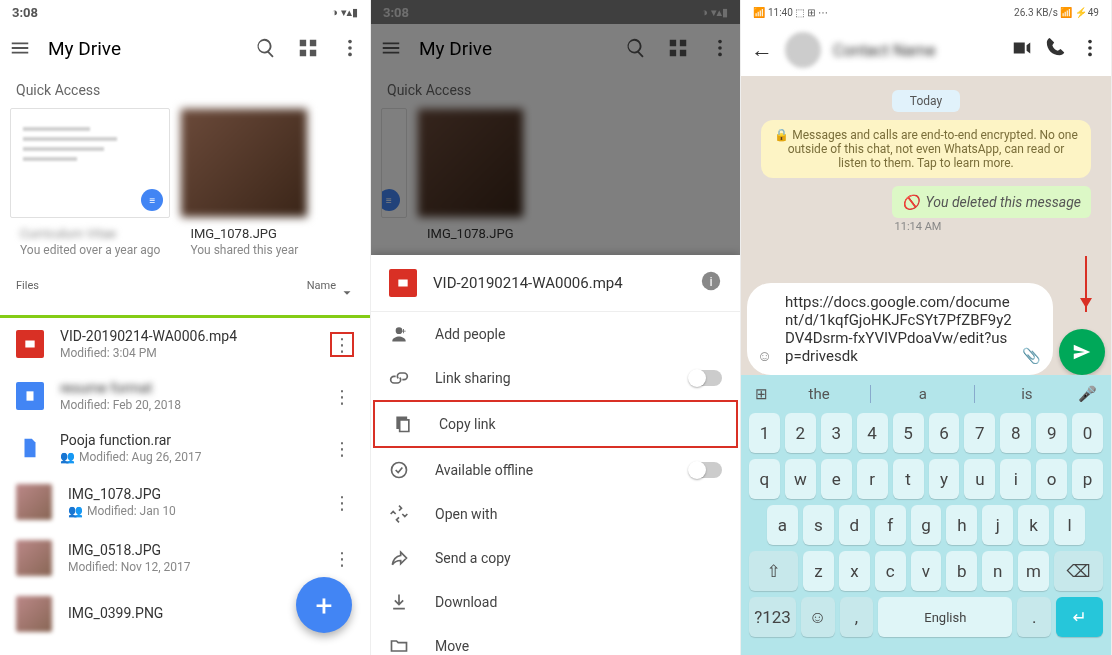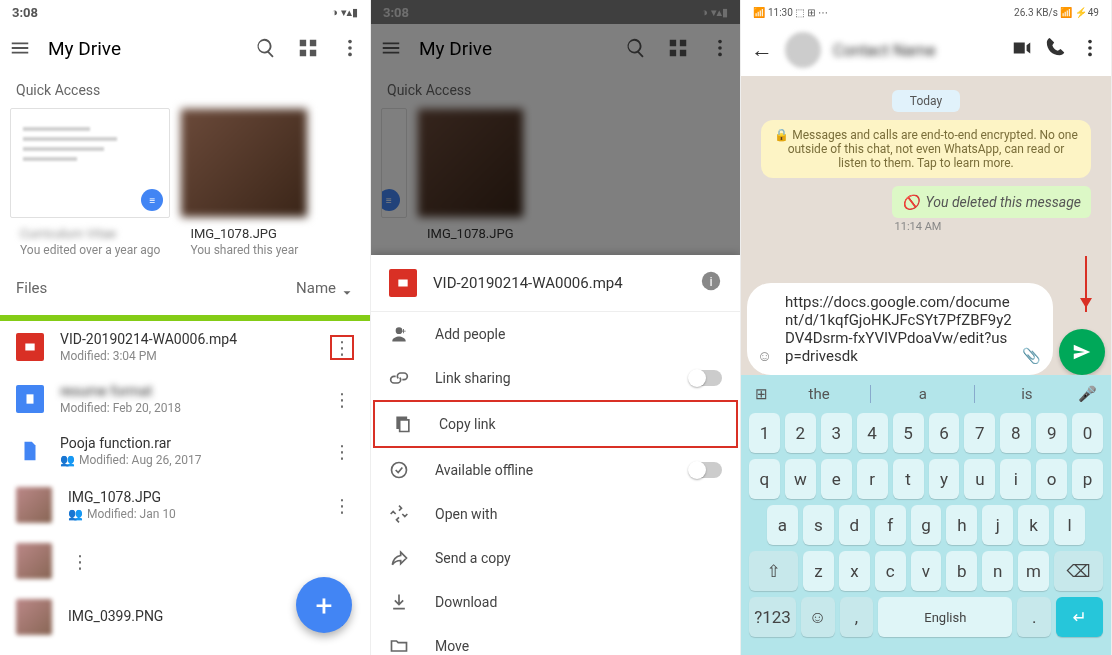--- a/index.html
+++ b/index.html
@@ -24,21 +24,21 @@
 .cards{display:flex;gap:10px;padding:0 10px}
 .card{flex:1;height:110px;background:#f5f5f5;border:1px solid #e0e0e0;border-radius:2px;position:relative;overflow:hidden}
 .docthumb{background:#fff;padding:12px}
 .docthumb .ln{height:4px;background:#d0d0d0;margin:6px 0;filter:blur(1px)}
 .docicon{position:absolute;bottom:6px;right:6px;width:22px;height:22px;background:#4285f4;border-radius:50%;display:flex;align-items:center;justify-content:center;color:#fff;font-size:10px}
 .imgthumb{background:linear-gradient(135deg,#6b4a3a,#3a2518);filter:blur(4px)}
 .cardlabel{padding:8px 10px}
 .cl-title{font-size:13px;color:#333;margin-bottom:2px;filter:blur(0)}
 .cl-sub{font-size:12px;color:#888}
 .blur{filter:blur(3px);color:#888}
-.filehdr{display:flex;padding:14px 16px;font-size:15px;color:#666;border-bottom:6px solid #84cc16}
+.filehdr{display:flex;padding:14px 16px;font-size:11px;color:#666;border-bottom:3px solid #84cc16}
 .filehdr .r{margin-left:auto;display:flex;gap:4px}
 .row{display:flex;align-items:center;padding:10px 16px;gap:16px}
 .fico{width:28px;height:28px;display:flex;align-items:center;justify-content:center;border-radius:2px}
 .fico.vid{background:#d93025}
 .fico.doc{background:#4285f4}
 .fico.file{color:#4285f4}
 .fico.img{background:linear-gradient(135deg,#b88,#865);filter:blur(2px);width:36px;height:36px;border-radius:2px}
 .fmeta{flex:1}
 .fname{font-size:14px;color:#333}
 .fsub{font-size:12px;color:#888;display:flex;align-items:center;gap:4px;margin-top:2px}
@@ -191,20 +191,24 @@
       <div class="row">
         <div class="fico img"></div>
         <div class="fmeta">
           <div class="fname">IMG_1078.JPG</div>
           <div class="fsub"><span>👥</span> Modified: Jan 10</div>
         </div>
         <div class="more ">⋮</div>
       </div>
       <div class="row">
         <div class="fico img"></div>
+        <div class="fmeta">
+          <div class="fname">IMG_0518.JPG</div>
+          <div class="fsub"> Modified: Nov 12, 2017</div>
+        </div>
         <div class="more ">⋮</div>
       </div>
       <div class="row">
         <div class="fico img"></div>
         <div class="fmeta">
           <div class="fname">IMG_0399.PNG</div>
           <div class="fsub"> </div>
         </div>
         <div class="more ">⋮</div>
       </div>
@@ -326,21 +330,21 @@
           <path d="M3 6h6l2 2h10v10H3z" fill="none" stroke="#666" stroke-width="2"></path>
         </svg>
         <span class="olab">Move</span>
       </div>
   </div>
 </div>
 
 <div class="phone p3">
   <div class="wa-bg">
     <div class="status" style="background:#fff">
-      <span>📶 <span>11:30</span> ⬚ ⊞ ⋯</span>
+      <span>📶 <span>11:40</span> ⬚ ⊞ ⋯</span>
       <span><span>26.3 KB/s</span> 📶 ⚡<span>49</span></span>
     </div>
     <div class="wa-top">
       <span class="back">←</span>
       <div class="avatar"></div>
       <div class="name">Contact Name</div>
       <span class="act"><svg viewBox="0 0 24 24">
             <path d="M3 6h12v12H3zM17 9l4-3v12l-4-3z"></path>
           </svg></span>
       <span class="act"><svg viewBox="0 0 24 24">

